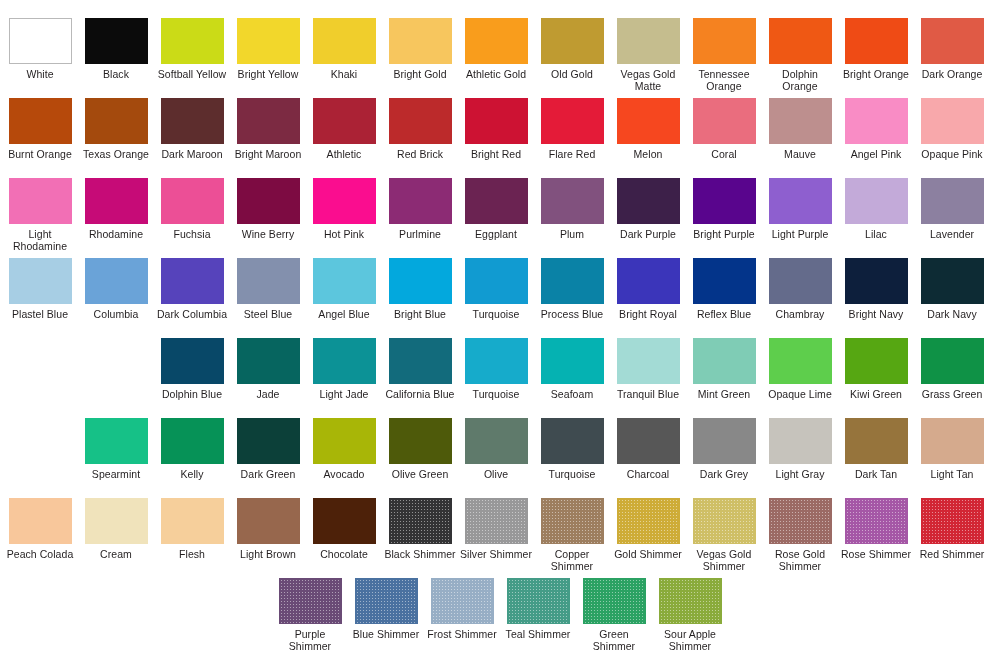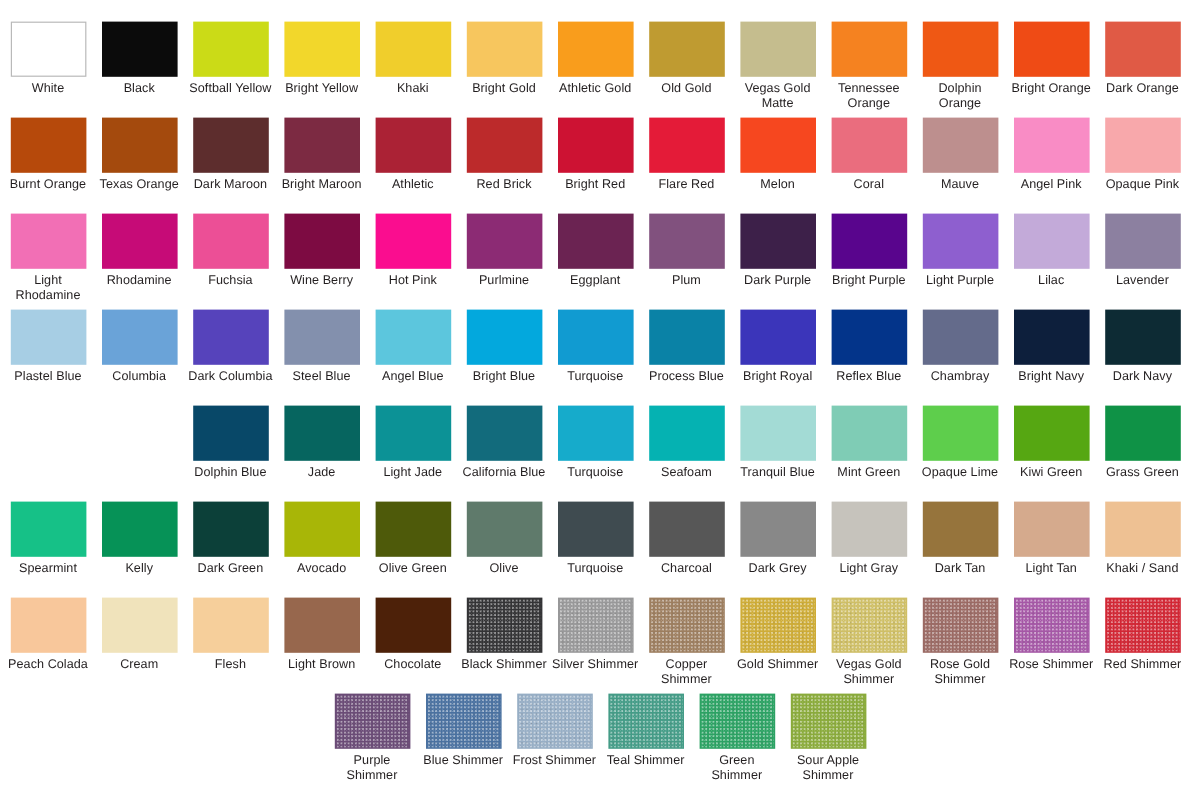--- a/index.html
+++ b/index.html
@@ -390,24 +390,20 @@
         <div class="swatch-label">Light Gray</div>
       </div>
       <div class="swatch-cell">
         <div class="swatch-chip" title="Dark Tan" style="background-color: rgb(150, 116, 60);"></div>
         <div class="swatch-label">Dark Tan</div>
       </div>
       <div class="swatch-cell">
         <div class="swatch-chip" title="Light Tan" style="background-color: rgb(213, 170, 141);"></div>
         <div class="swatch-label">Light Tan</div>
       </div>
-      <div class="swatch-cell">
-        <div class="swatch-chip" title="Khaki / Sand" style="background-color: rgb(238, 193, 147);"></div>
-        <div class="swatch-label">Khaki / Sand</div>
-      </div>
     </div>
     <div class="swatch-row">
       <div class="swatch-cell">
         <div class="swatch-chip" title="Peach Colada" style="background-color: rgb(248, 199, 155);"></div>
         <div class="swatch-label">Peach Colada</div>
       </div>
       <div class="swatch-cell">
         <div class="swatch-chip" title="Cream" style="background-color: rgb(240, 227, 187);"></div>
         <div class="swatch-label">Cream</div>
       </div>

